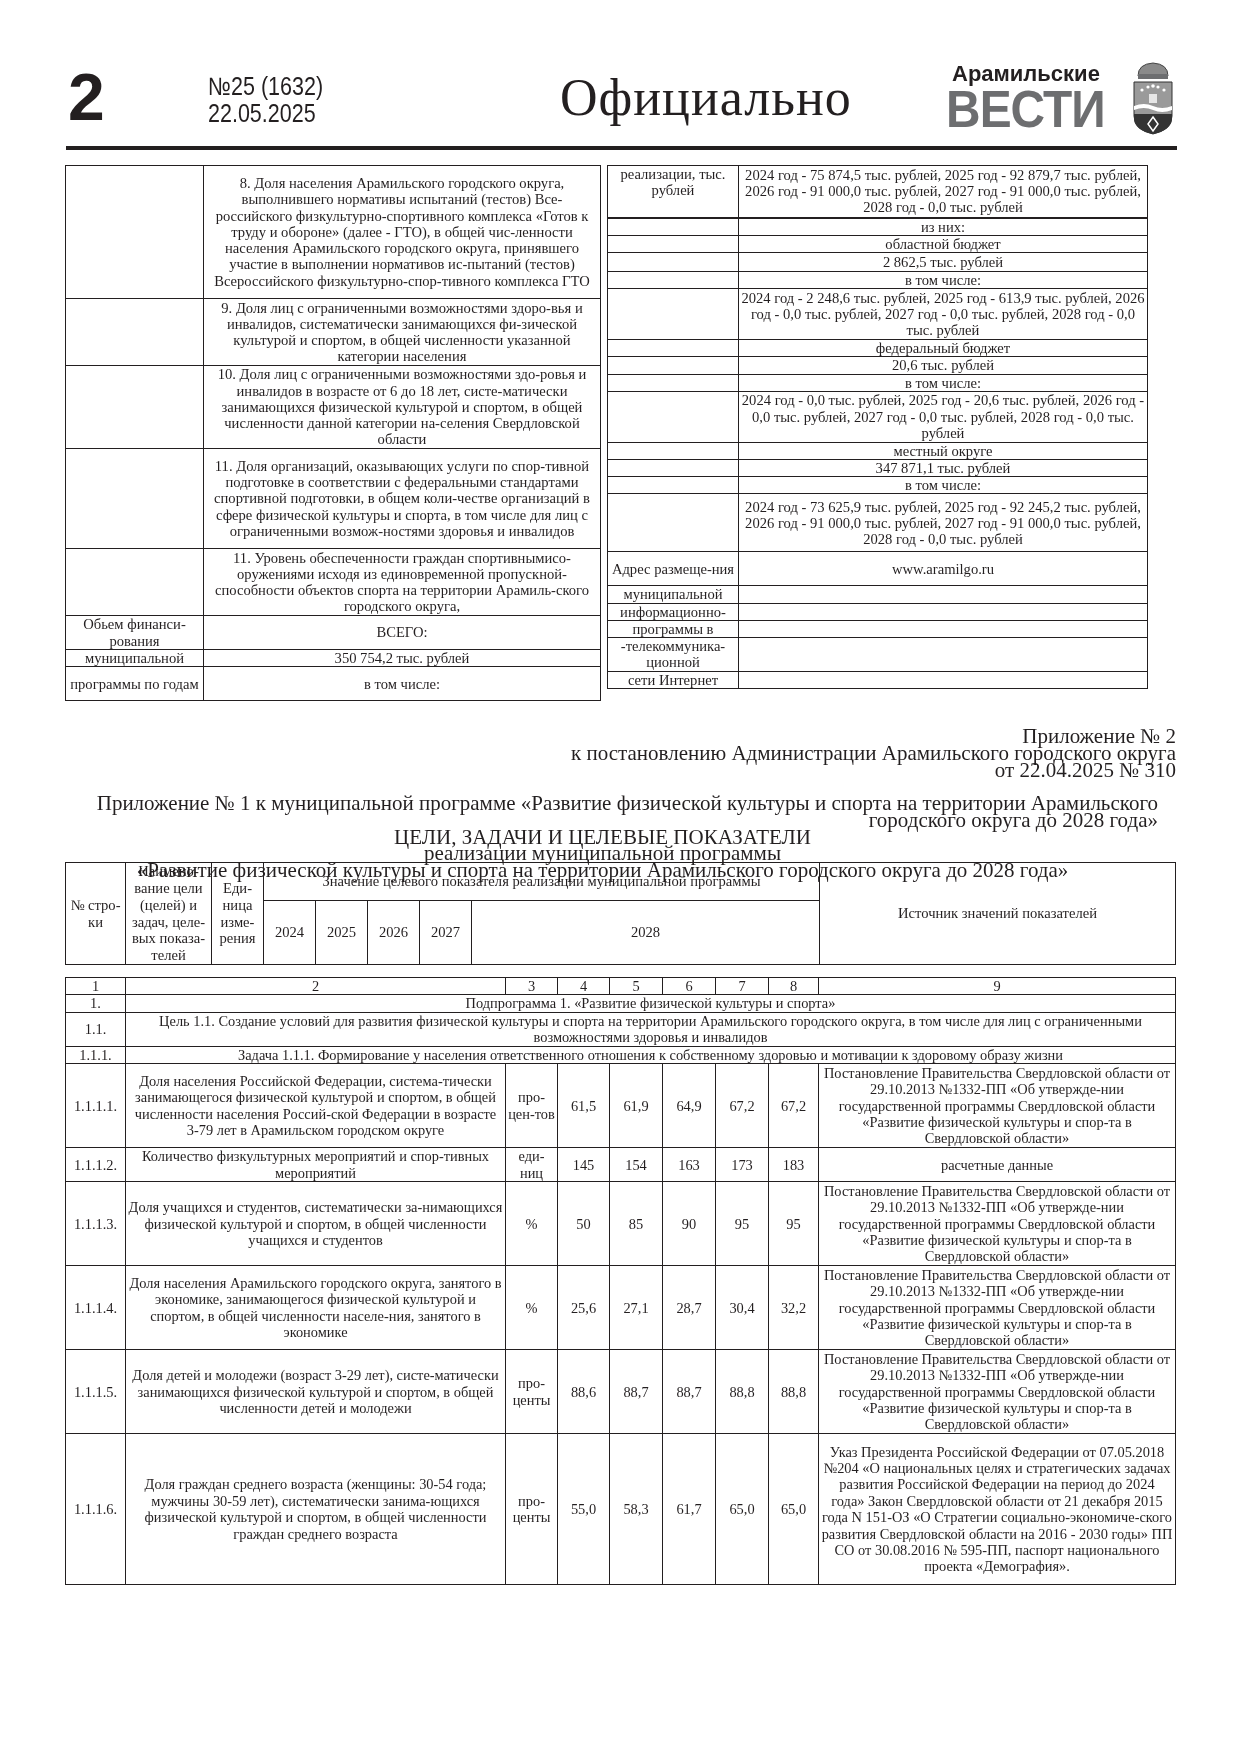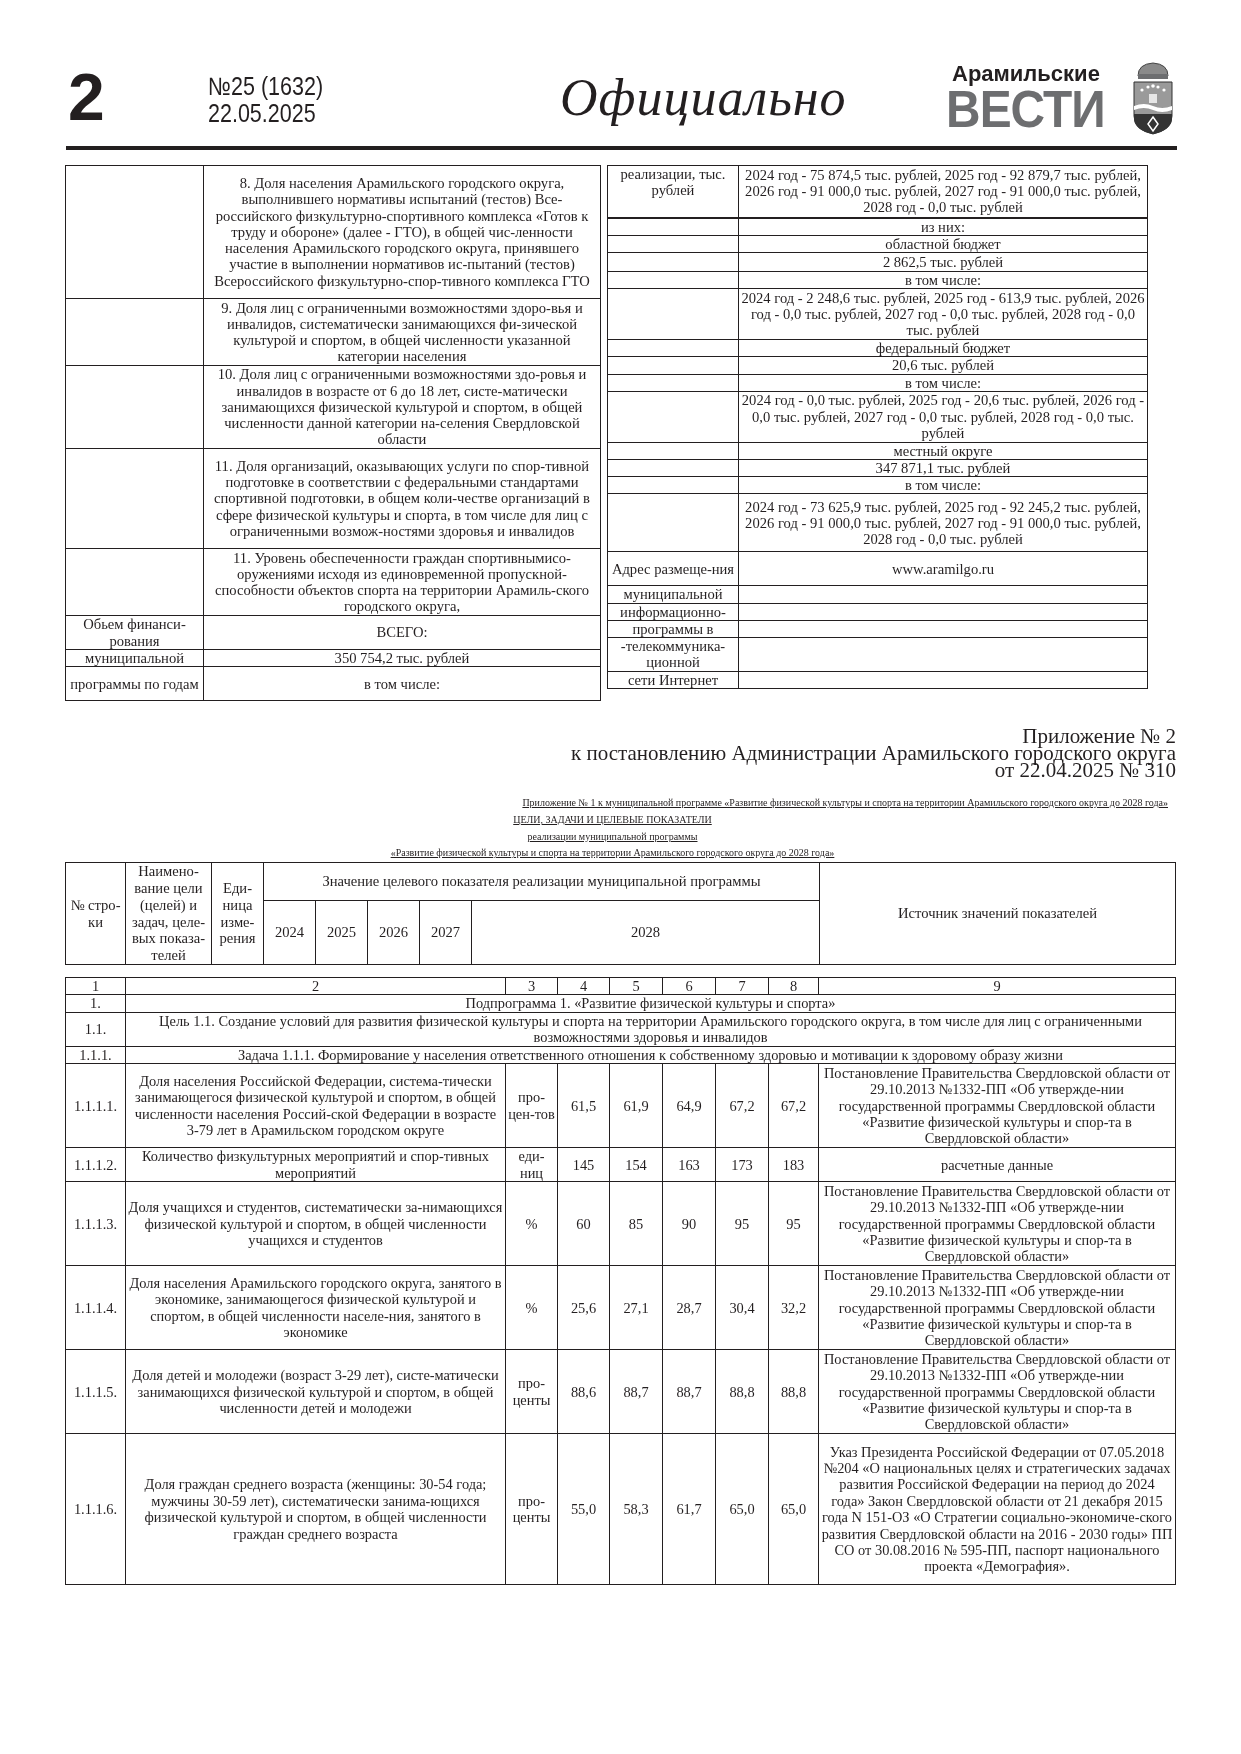--- a/index.html
+++ b/index.html
@@ -2,38 +2,38 @@
 <html><head>
 <meta charset="utf-8">
 <style>
   html, body { margin:0; padding:0; background:#fff; }
   body { width:1241px; height:1754px; position:relative; overflow:hidden; color:#231f20;
          font-family:"Liberation Serif","DejaVu Serif",serif; }
   .abs { position:absolute; }
   
   .page-num { left:68px; top:62px; font-family:"Liberation Sans","DejaVu Sans",sans-serif; font-weight:bold; font-size:66px; line-height:70px; letter-spacing:-2px; }
   .issue { left:208px; top:73px; font-family:"Liberation Sans Narrow","Liberation Sans",sans-serif; font-size:25px; line-height:27px; transform:scaleX(0.86); transform-origin:left top; }
-  .section-title { left:560px; top:68px; font-family:"Liberation Serif",serif; font-style:italic; font-size:52px; line-height:60px; letter-spacing:1px; }
+  .section-title { left:560px; top:68px; font-family:"Liberation Serif",serif; font-size:52px; line-height:60px; letter-spacing:1px; }
   .brand-top { left:952px; top:62px; font-family:"Liberation Sans",sans-serif; font-weight:bold; font-size:22px; line-height:24px; }
   .brand-main { left:946px; top:84px; font-family:"Liberation Sans",sans-serif; font-weight:bold; font-size:52px; line-height:50px; color:#6d6e70; letter-spacing:-1px; transform:scaleX(0.92); transform-origin:left top;}
   .emblem { left:1130px; top:60px; width:46px; height:76px; }
   .header-rule { left:66px; top:146px; width:1111px; height:4px; background:#231f20; }
 
   table { border-collapse:collapse; table-layout:fixed; }
   td { border:1.2px solid #231f20; text-align:center; vertical-align:middle; padding:0 2px; font-size:14.6px; line-height:16.6px; }
   .t1 { left:65px; top:165px; width:536px; }
   .t2 { left:607px; top:165px; width:541px; }
   .t3 { left:65px; top:862px; width:1111px; }
   .t4 { left:65px; top:977px; width:1111px; }
   .t1 td, .t2 td { font-size:14.6px; line-height:16.2px; }
   .t3 td { font-size:14.6px; line-height:16.8px; }
   .t4 td { font-size:14.4px; line-height:16.4px; }
 
   .appx { right:65px; top:728px; text-align:right; font-size:21px; line-height:17px; }
-  .titles { left:57px; top:795px; width:1111px; text-align:center; font-size:10px; line-height:16.8px;text-decoration:underline; }
+  .titles { left:47px; top:795px; width:1111px; text-align:center; font-size:21px; line-height:16.8px; }
   .titles .lead { text-align:right; }
   .thick-top td { border-top-width:2.5px; }
 </style>
 </head>
 <body>
 
 <div class="abs page-num">2</div>
 <div class="abs issue">
   <div>№25 (1632)</div>
   <div>22.05.2025</div>
@@ -286,21 +286,21 @@
     <td>154</td>
     <td>163</td>
     <td>173</td>
     <td>183</td>
     <td>расчетные данные</td>
   </tr>
   <tr style="height:84px">
     <td>1.1.1.3.</td>
     <td>Доля учащихся и студентов, систематически за-нимающихся физической культурой и спортом, в общей численности учащихся и студентов</td>
     <td>%</td>
-    <td>60</td>
+    <td>50</td>
     <td>85</td>
     <td>90</td>
     <td>95</td>
     <td>95</td>
     <td>Постановление Правительства Свердловской области от 29.10.2013 №1332-ПП «Об утвержде-нии государственной программы Свердловской области «Развитие физической культуры и спор-та в Свердловской области»</td>
   </tr>
   <tr style="height:84px">
     <td>1.1.1.4.</td>
     <td>Доля населения Арамильского городского округа, занятого в экономике, занимающегося физической культурой и спортом, в общей численности населе-ния, занятого в экономике</td>
     <td>%</td>

